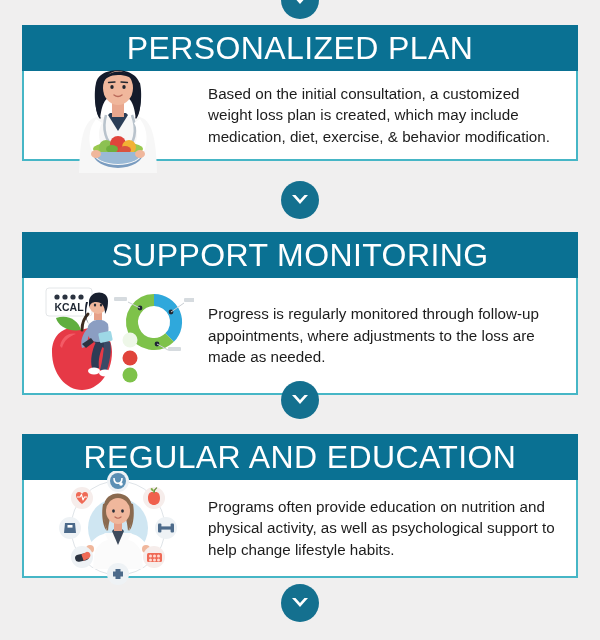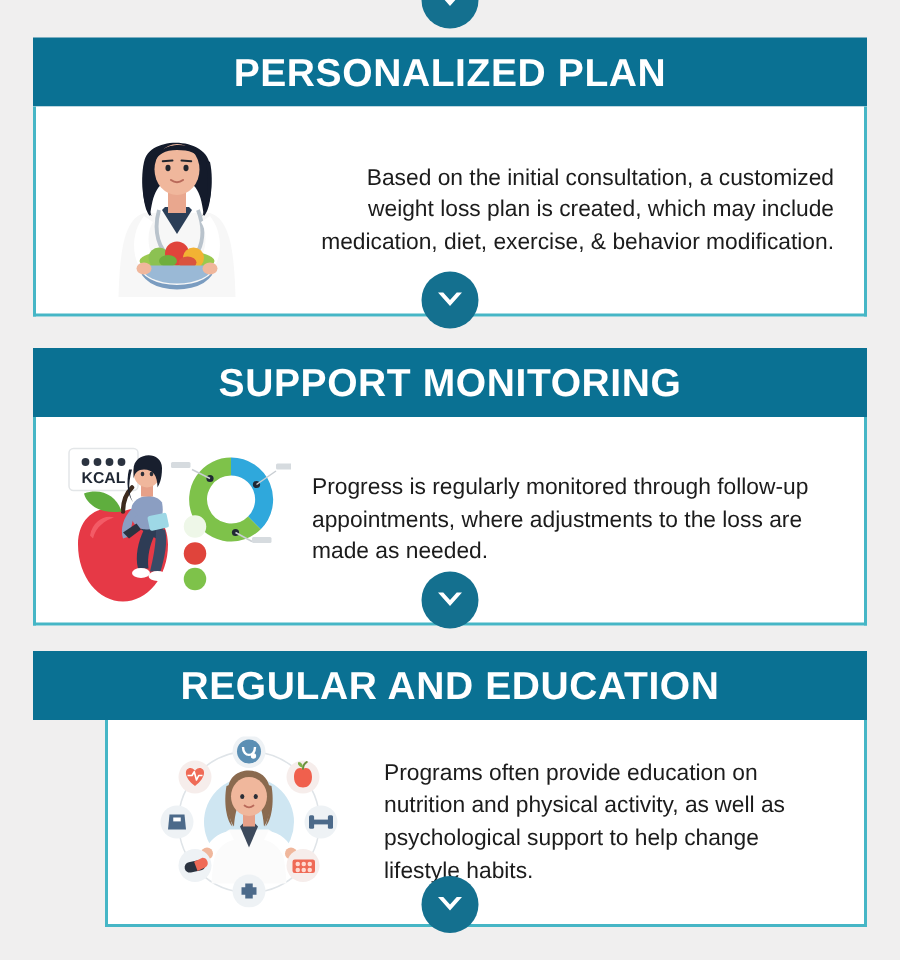--- a/index.html
+++ b/index.html
@@ -49,22 +49,22 @@
   .card-header {
     background: #0a7193;
     height: 46px;
     display: flex;
     align-items: center;
     justify-content: center;
     box-sizing: border-box;
   }
   .card-title {
     color: #ffffff;
-    font-size: 26px;
-    font-weight: bold;
+    font-size: 32px;
+    font-weight: normal;
     letter-spacing: 0.4px;
     text-align: left;
     line-height: 1;
     font-family: "Liberation Sans", sans-serif;
   }
   .card-body {
     background: #ffffff;
     border: 2px solid #46b6c6;
     border-top: none;
     display: flex;
@@ -85,25 +85,25 @@
     color: #1c1c1c;
     font-size: 15.2px;
     line-height: 1.42;
     font-family: "Liberation Sans", sans-serif;
     padding-left: 6px;
     padding-right: 4px;
   }
 
   
   #card-1 { top: 25px; }
-  #card-1 .card-body { height: 140px; text-align: right; }
+  #card-1 .card-body { height: 90px; }
   #card-2 { top: 232px; }
-  #card-2 .card-body { height: 139px; }
+  #card-2 .card-body { height: 117px; }
   #card-3 { top: 434px; }
-  #card-3 .card-body { height: 138px; margin-left: 48px; }
+  #card-3 .card-body { height: 98px; }
 
   
   #chevron-1 { top: 181px; }
   #chevron-2 { top: 381px; }
   #chevron-3 { top: 584px; }
 
   svg.illus { display: block; }
 </style>
 </head>
 <body>

